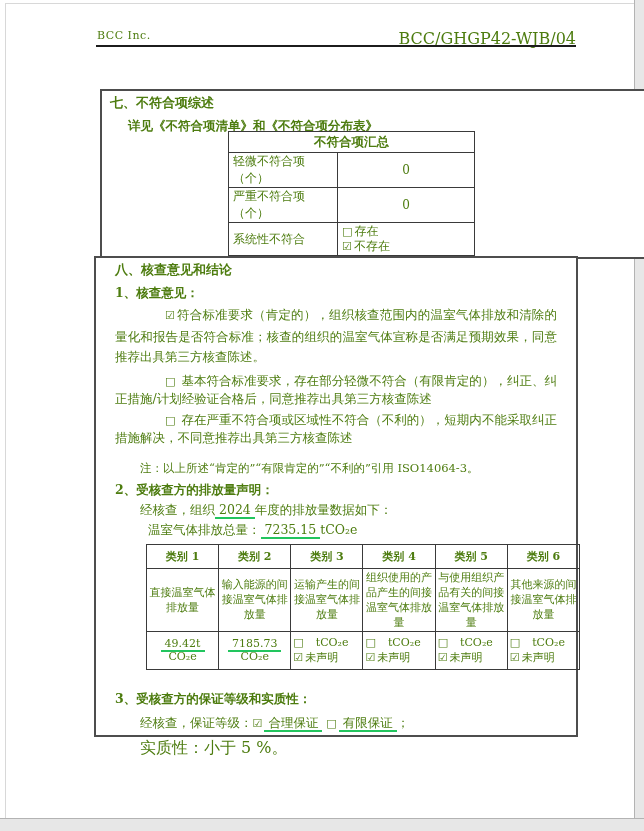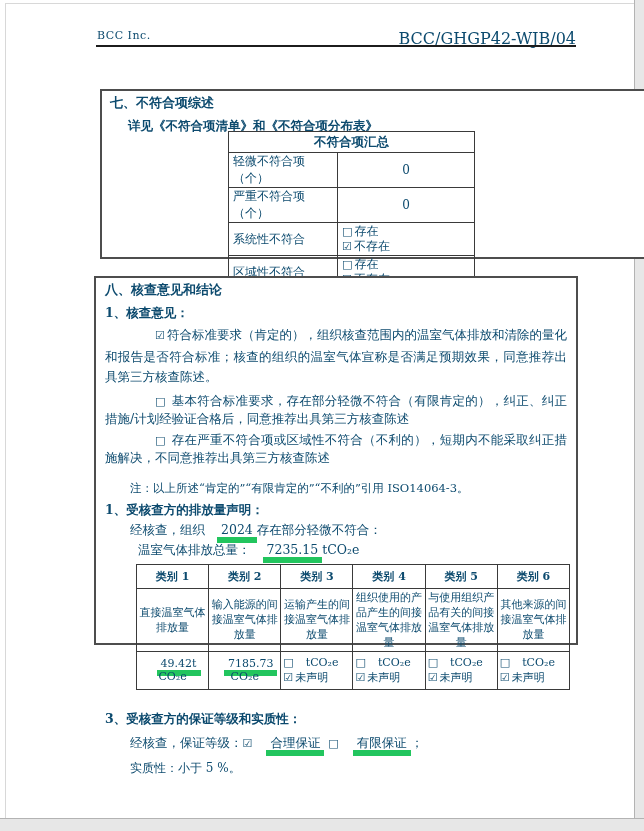--- a/index.html
+++ b/index.html
@@ -1,60 +1,60 @@
 <!DOCTYPE html>
 <html><head>
 <meta charset="utf-8">
 <style>
   html,body{margin:0;padding:0;background:#e9e9e9;}
   .canvas{position:relative;width:644px;height:831px;background:#ffffff;overflow:hidden;
-          font-family:"DejaVu Serif","Liberation Serif",serif;color:#0c4a6e;}
+          font-family:"DejaVu Serif","Liberation Serif",serif;color:#4d7c0f;}
   
   .edge-right{position:absolute;top:0;right:0;width:9px;height:831px;background:#e7e7e7;border-left:1px solid #b3b3b3;}
   .edge-bottom{position:absolute;left:0;top:818px;width:644px;height:13px;background:#e7e7e7;border-top:1px solid #b3b3b3;}
   .scan-v{position:absolute;left:5px;top:3px;height:815px;width:1px;background:#d8d8d8;}
   .scan-h{position:absolute;left:5px;top:3px;width:629px;height:1px;background:#d8d8d8;}
   
   .hdr-left{position:absolute;left:97px;top:29px;font-size:11px;letter-spacing:.5px;}
   .hdr-right{position:absolute;left:300px;top:29px;width:276px;text-align:right;font-size:16px;}
   .hdr-rule{position:absolute;left:96px;top:45px;width:480px;height:2px;background:#1c1c1c;}
   
   .box{position:absolute;border:2px solid #4d4d4d;background:#fff;box-sizing:border-box;}
   .box1{left:100px;top:89px;width:573px;height:170px;}
-  .box2{left:94px;top:276px;width:484px;height:369px;padding:4px 9px;}
+  .box2{left:94px;top:256px;width:484px;height:481px;padding:4px 19px;}
   .sec-title{margin:4px 0 0 8px;font-weight:bold;font-size:13px;line-height:16px;}
   .sec-sub{margin:7px 0 0 26px;font-weight:bold;font-size:12.5px;}
   
   .nc-table{position:absolute;left:126px;top:40px;border-collapse:collapse;font-size:12px;}
   .nc-table td{border:1px solid #3a3a3a;padding:0 4px;}
   .nc-head{text-align:center;font-weight:bold;font-size:12.5px;height:20px;}
   .nc-lab{width:100px;height:20px;}
   .nc-val{width:128px;text-align:center;}
   .nc-cb{height:32px;}
   .cbl{line-height:15px;white-space:nowrap;}
   .mk{display:inline-block;margin-right:2px;font-family:"DejaVu Sans","Liberation Sans",sans-serif;font-size:11px;}
   
   .b2-title{font-weight:bold;font-size:13px;line-height:16px;}
   .h-num{font-weight:bold;font-size:12.5px;line-height:16px;margin-top:7px;}
   .opt-p{margin:4px 0 0 0;text-indent:25px;text-align:justify;font-size:12.5px;line-height:20.5px;}
   .opt-p.tight{line-height:17px;margin-top:4px;}
   .note{margin:15px 0 0 25px;font-size:11.5px;line-height:14px;}
   .decl-intro{margin:4px 0 0 25px;font-size:12.5px;line-height:16px;}
   .decl-total{margin:4px 0 0 33px;font-size:12.5px;line-height:16px;}
-  .u{border-bottom:6px solid #22c55e;padding:0 4px;margin-left:12px;}
+  .u{border-bottom:2px solid #22c55e;padding:0 4px;}
   
   .cat-table{margin:6px 0 0 31px;border-collapse:collapse;table-layout:fixed;width:434px;font-size:11px;text-align:center;}
   .cat-table th,.cat-table td{border:1px solid #3a3a3a;padding:1px 2px;}
   .cat-table th{font-weight:bold;font-size:11px;height:21px;}
   .cat-desc td{height:60px;line-height:15px;word-break:break-all;}
   .cat-val td{height:35px;font-size:11px;}
   .cbcell{text-align:left;}
   .cbu{margin-left:10px;}
   .assur{margin:7px 0 0 25px;font-size:12.5px;line-height:17px;}
-  .material{margin:8px 0 0 25px;font-size:12px;line-height:16px;}
+  .material{margin:8px 0 0 25px;font-size:16px;line-height:16px;}
   .h3sp{margin-top:21px;}
   
   .footer{position:absolute;left:0;top:778px;width:634px;text-align:center;font-size:11px;letter-spacing:3px;}
 </style>
 </head>
 <body>
 
 <div class="canvas">
   <div class="edge-right"></div>
   <div class="edge-bottom"></div>
@@ -101,22 +101,22 @@
 
   <div class="box box2">
     <div class="b2-title">八、核查意见和结论</div>
 
     <div class="h-num">1、核查意见：</div>
     <p class="opt-p"><span class="mk">☑</span><span>符合标准要求（肯定的），组织核查范围内的温室气体排放和清除的量化和报告是否符合标准；核查的组织的温室气体宣称是否满足预期效果，同意推荐出具第三方核查陈述。</span></p>
     <p class="opt-p tight"><span class="mk">□</span> <span>基本符合标准要求，存在部分轻微不符合（有限肯定的），纠正、纠正措施/计划经验证合格后，同意推荐出具第三方核查陈述</span></p>
     <p class="opt-p tight"><span class="mk">□</span> <span>存在严重不符合项或区域性不符合（不利的），短期内不能采取纠正措施解决，不同意推荐出具第三方核查陈述</span></p>
     <div class="note">注：以上所述“肯定的”“有限肯定的”“不利的”引用 ISO14064-3。</div>
 
-    <div class="h-num">1、受核查方的排放量声明：</div>
-    <div class="decl-intro"><span>经核查，组织</span><span class="u">2024</span><span>存在部分轻微不符合：</span></div>
+    <div class="h-num">2、受核查方的排放量声明：</div>
+    <div class="decl-intro"><span>经核查，组织</span><span class="u">2024</span><span>年度的排放量数据如下：</span></div>
     <div class="decl-total"><span>温室气体排放总量：</span><span class="u">7235.15</span><span>tCO₂e</span></div>
 
     <table class="cat-table">
       <tbody>
           <tr class="cat-head">
         <th>类别 1</th>
         <th>类别 2</th>
         <th>类别 3</th>
         <th>类别 4</th>
         <th>类别 5</th>

